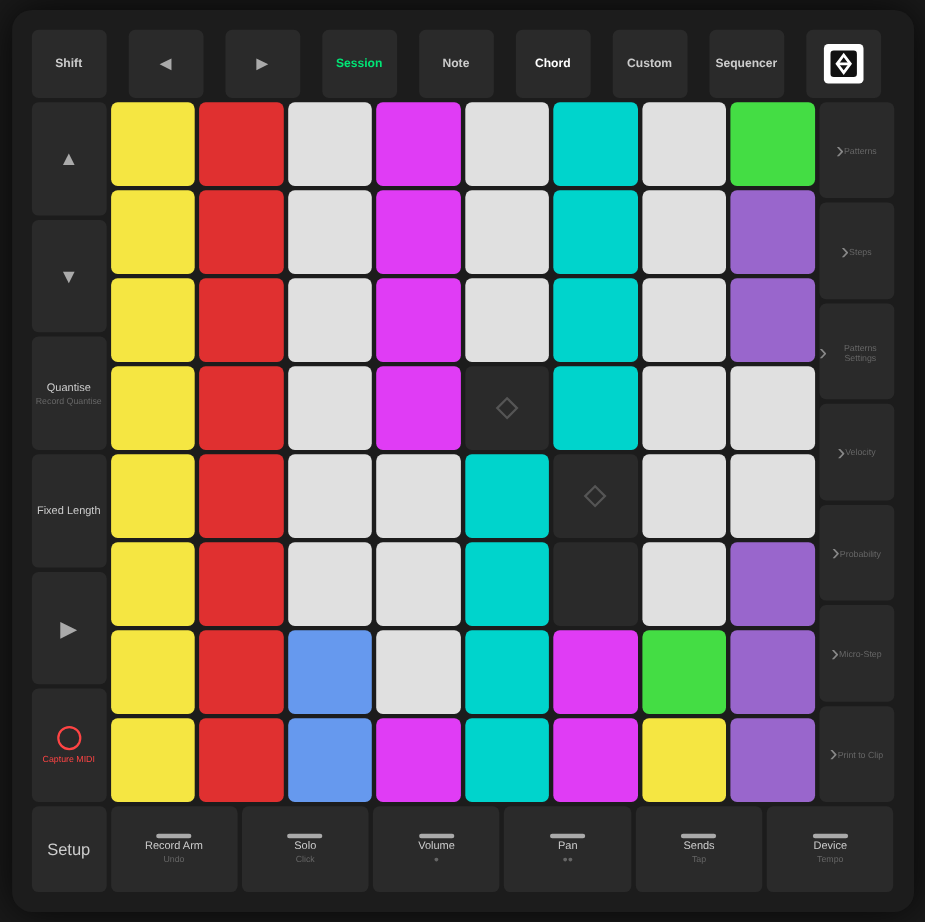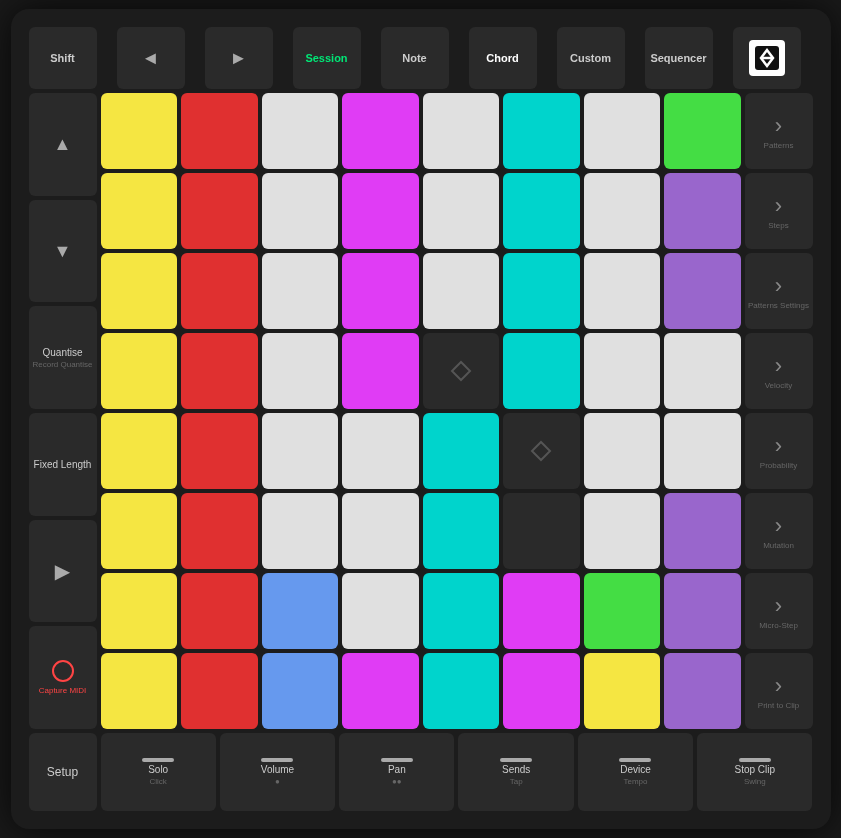--- a/index.html
+++ b/index.html
@@ -146,21 +146,21 @@
       flex-direction: column;
       gap: 4px;
       width: 68px;
     }
     .right-btn {
       width: 68px;
       flex: 1;
       background: #2a2a2a;
       border-radius: 6px;
       display: flex;
-      flex-direction: column;
+      flex-direction: row;
       align-items: center;
       justify-content: center;
       cursor: pointer;
       font-size: 9px;
       color: #aaa;
       user-select: none;
     }
     .right-label { font-size: 8px; color: #666; margin-top: 2px; text-align: center; }
 
     
@@ -393,37 +393,38 @@
       <div class="right-btn">
         <span class="chevron-right"></span>
         <span class="right-label">Velocity</span>
       </div>
       <div class="right-btn">
         <span class="chevron-right"></span>
         <span class="right-label">Probability</span>
       </div>
       <div class="right-btn">
         <span class="chevron-right"></span>
-        <span class="right-label">Mutation</span>
-      </div>
-      <div class="right-btn">
-        <span class="chevron-right"></span>
         <span class="right-label">Micro-Step</span>
       </div>
       <div class="right-btn">
         <span class="chevron-right"></span>
         <span class="right-label">Print to Clip</span>
       </div>
     </div>
 
   </div>
 
   <div class="bottom-row">
     <div class="setup-btn">
-      <span style="font-size:12px;color:#ccc;">Setup</span>
+      <span style="font-size:15px;color:#ccc;">Setup</span>
+    </div>
+    <div class="bottom-btn">
+      <div class="bar"></div>
+      <span class="main-label">Record Arm</span>
+      <span class="sub-label">Undo</span>
     </div>
     <div class="bottom-btn">
       <div class="bar"></div>
       <span class="main-label">Solo</span>
       <span class="sub-label">Click</span>
     </div>
     <div class="bottom-btn">
       <div class="bar"></div>
       <span class="main-label">Volume</span>
       <span class="sub-label">●</span>
@@ -436,20 +437,15 @@
     <div class="bottom-btn">
       <div class="bar"></div>
       <span class="main-label">Sends</span>
       <span class="sub-label">Tap</span>
     </div>
     <div class="bottom-btn">
       <div class="bar"></div>
       <span class="main-label">Device</span>
       <span class="sub-label">Tempo</span>
     </div>
-    <div class="bottom-btn">
-      <div class="bar"></div>
-      <span class="main-label">Stop Clip</span>
-      <span class="sub-label">Swing</span>
-    </div>
   </div>
 
 </div>
 
 </body></html>

